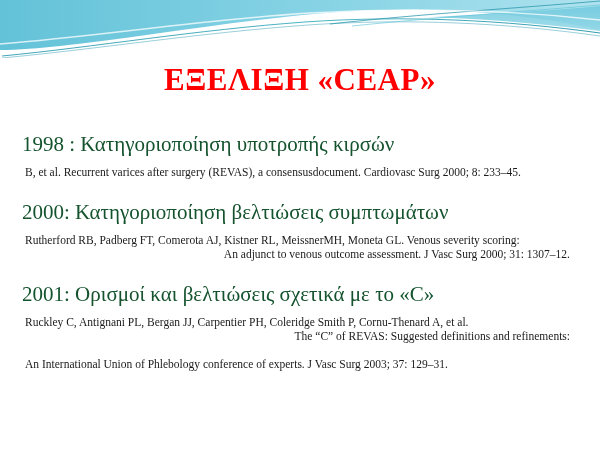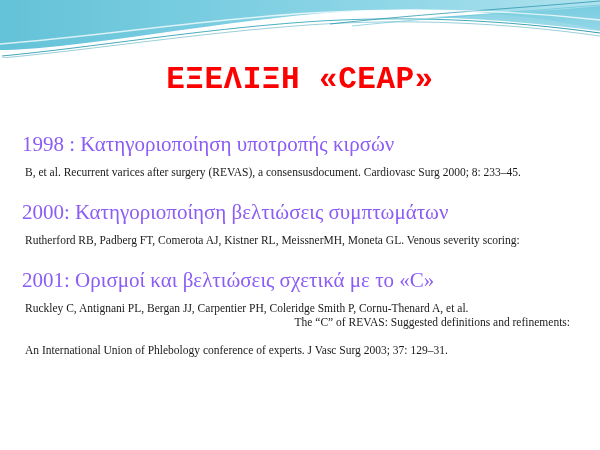--- a/index.html
+++ b/index.html
@@ -30,21 +30,21 @@
   }
 
   
   #title {
     position: absolute;
     top: 60px;
     left: 0;
     width: 600px;
     text-align: center;
     color: #FF0000;
-    font-family: Liberation Mono, monospace;
+    font-family: Liberation Serif, serif;
     font-weight: bold;
     font-size: 31px;
     letter-spacing: 0.5px;
     line-height: 40px;
     white-space: nowrap;
   }
 
   
   #body {
     position: absolute;
@@ -54,21 +54,21 @@
   }
 
   .entry {
     position: relative;
     width: 600px;
   }
 
   .entry-head {
     font-family: "Liberation Serif", serif;
     font-size: 21px;
-    color: #8b5cf6;
+    color: #14532d;
     line-height: 26px;
     padding-left: 22px;
     white-space: nowrap;
   }
   .entry-head .yr {
     font-variant-numeric: oldstyle-nums;
   }
 
   .cit-line {
     font-family: "Liberation Serif", serif;
@@ -140,20 +140,21 @@
 
     <div class="sp-20"></div>
 
     <div class="entry">
       <div class="entry-head">
         <span class="yr">2000:</span>
         <span>Κατηγοριοποίηση βελτιώσεις συμπτωμάτων</span>
       </div>
       <div class="sp-8"></div>
       <div class="cit-line cit-center">Rutherford RB, Padberg FT, Comerota AJ, Kistner RL, MeissnerMH, Moneta GL. Venous severity scoring:</div>
+      <div class="cit-line cit-right">An adjunct to venous outcome assessment. J Vasc Surg 2000; 31: 1307–12.</div>
     </div>
 
     <div class="sp-20"></div>
 
     <div class="entry">
       <div class="entry-head">
         <span class="yr">2001:</span>
         <span>Ορισμοί και βελτιώσεις σχετικά με το «C»</span>
       </div>
       <div class="sp-8"></div>

